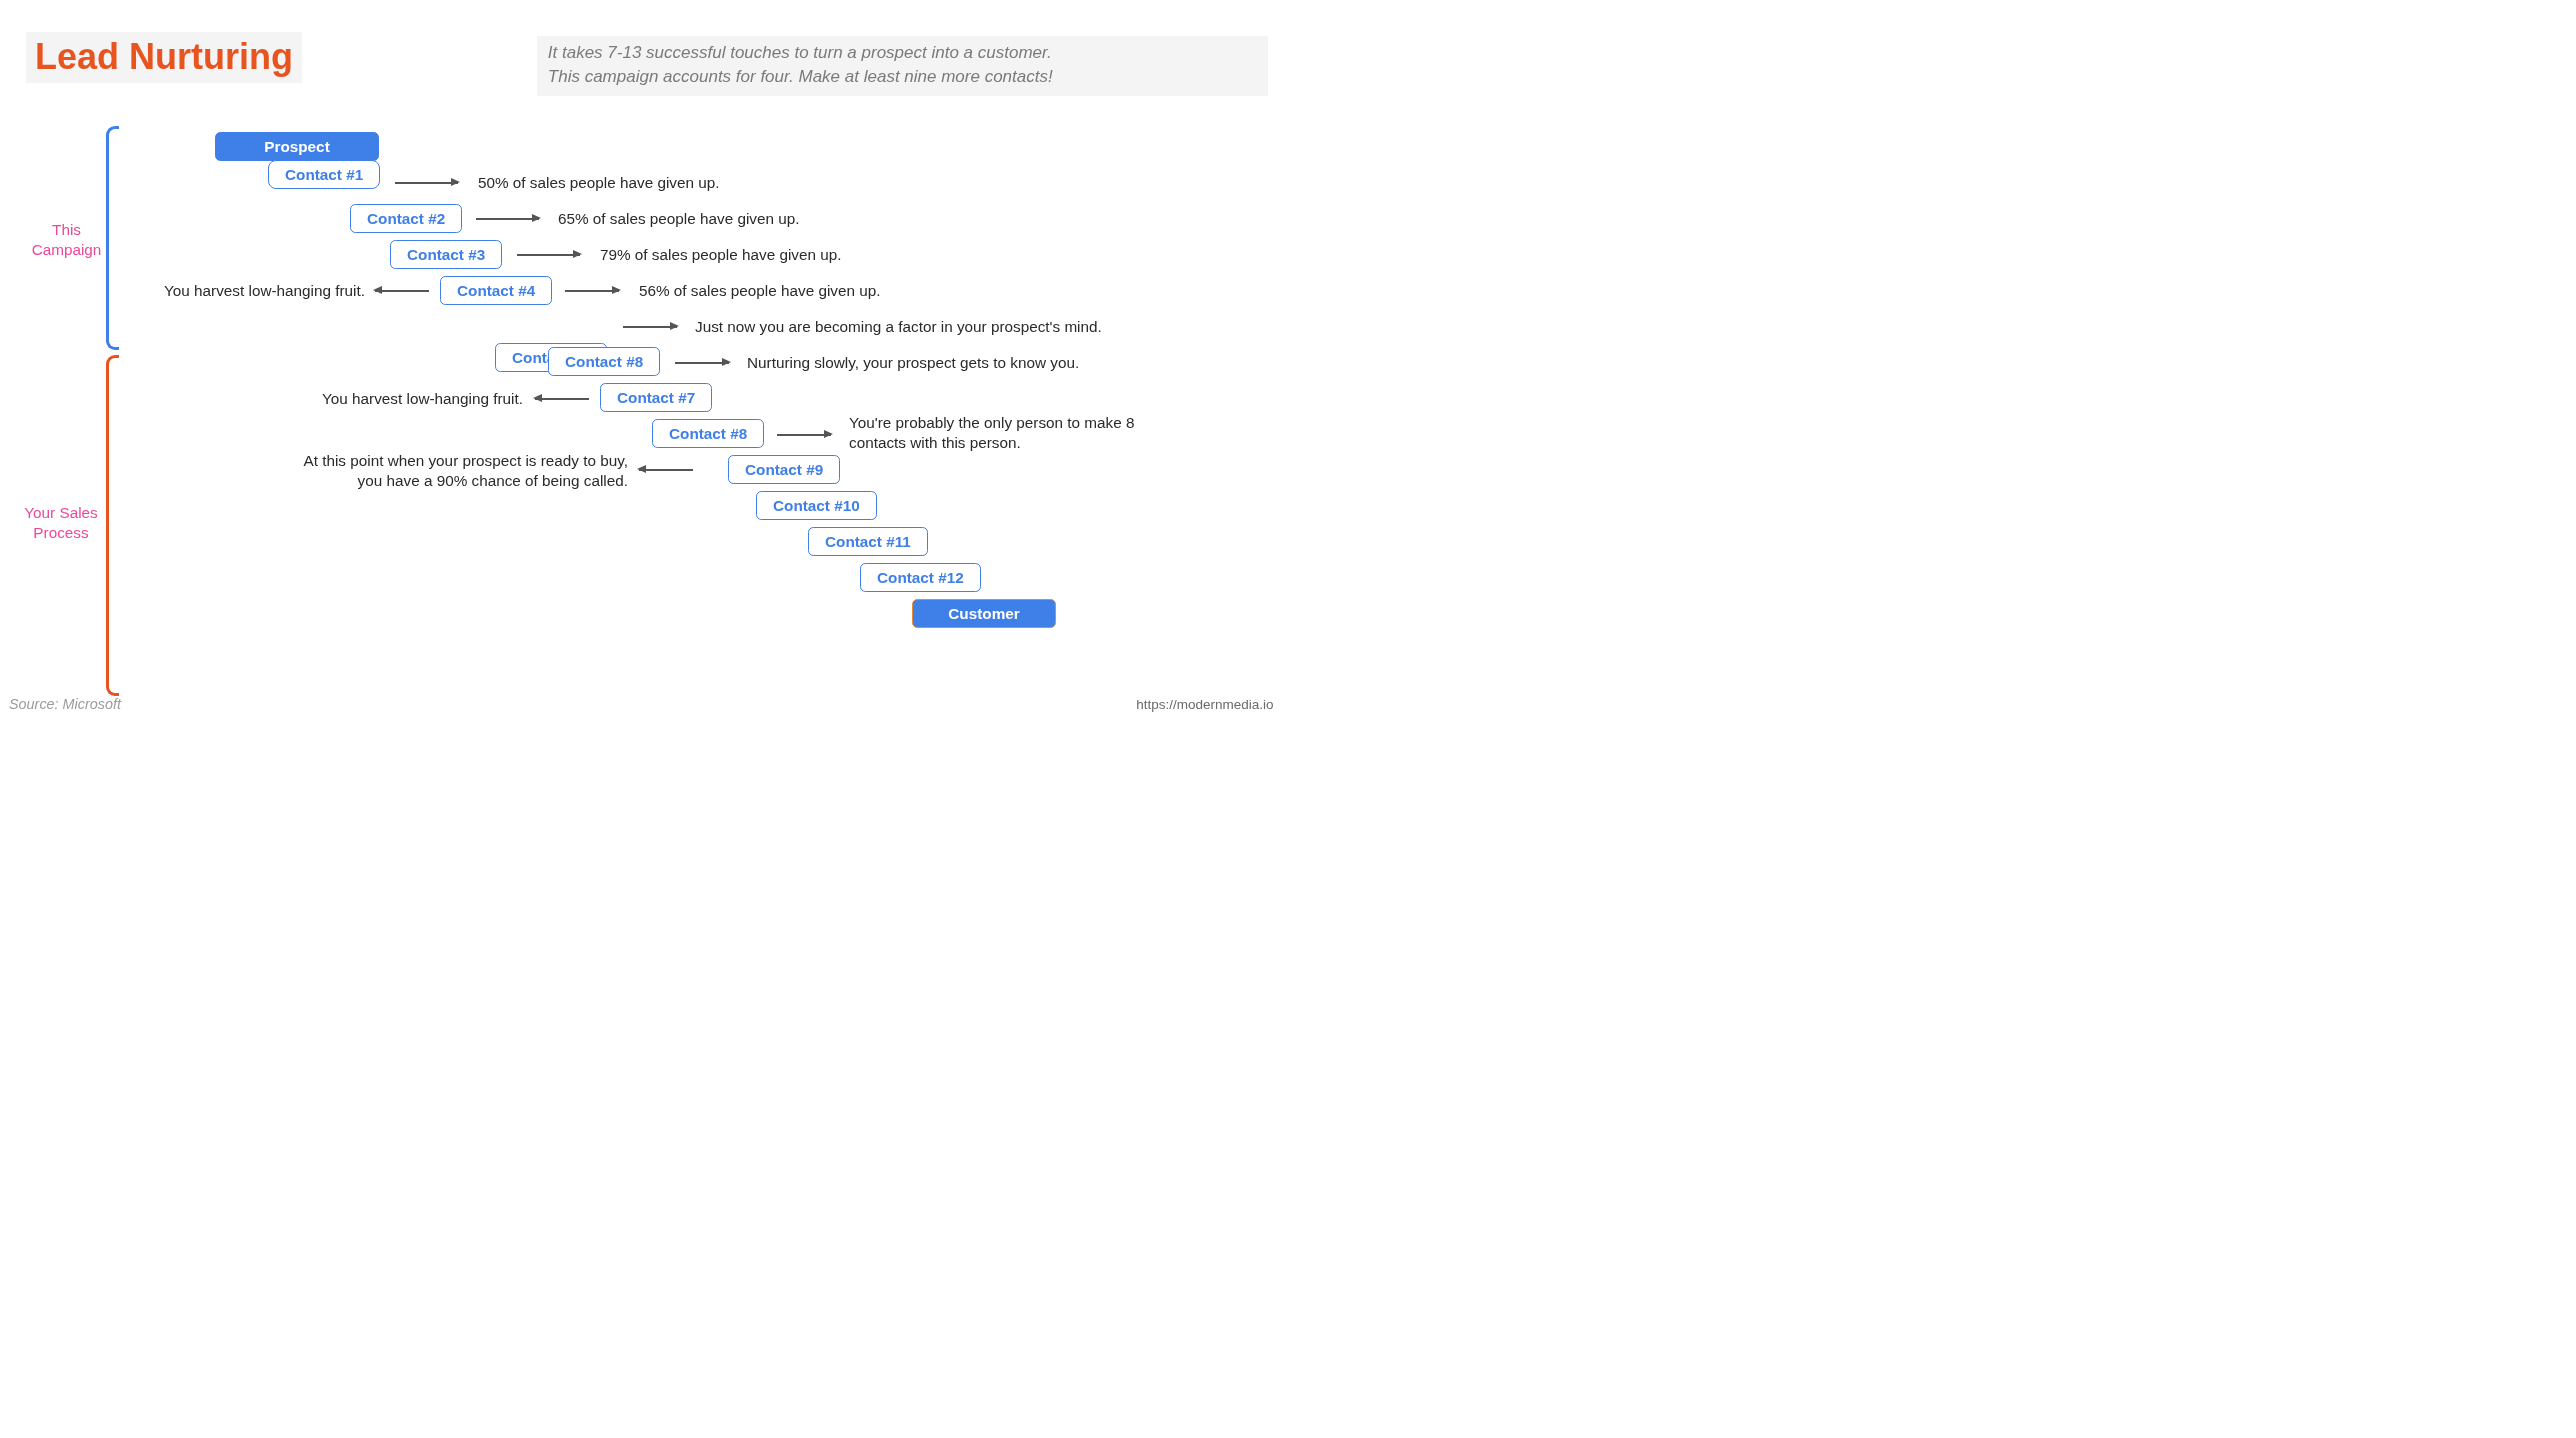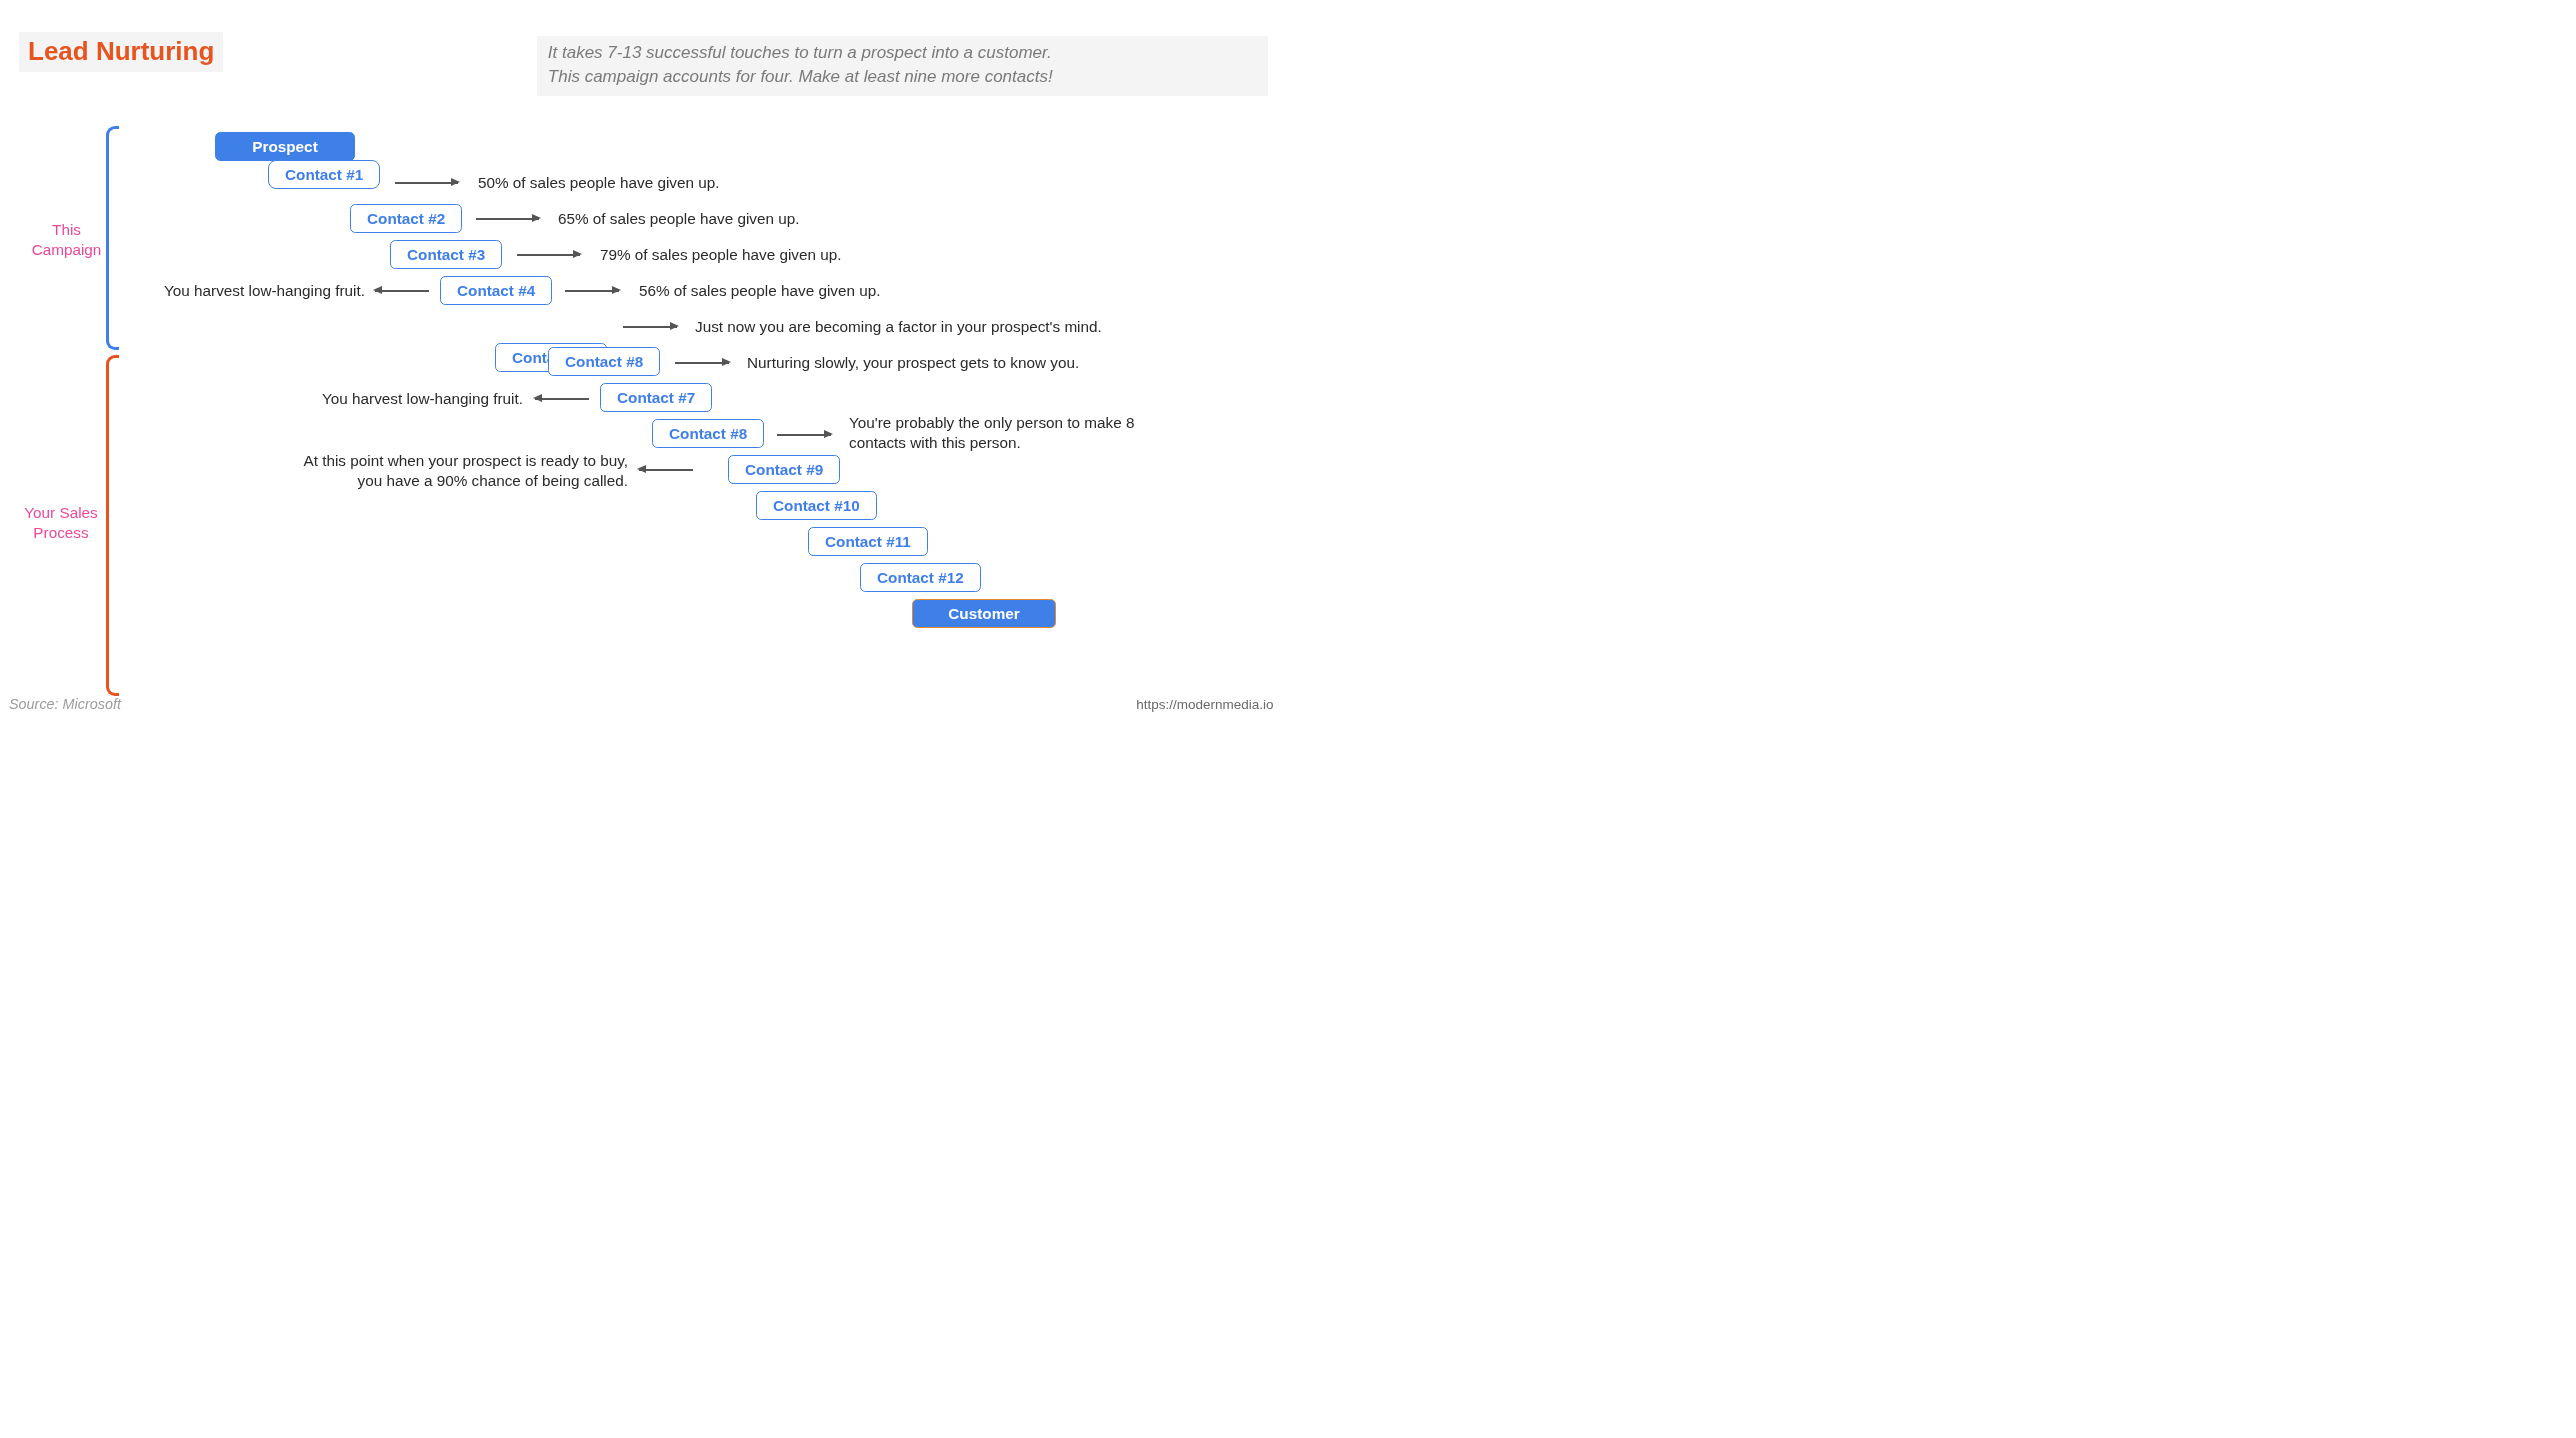--- a/index.html
+++ b/index.html
@@ -6,27 +6,27 @@
   body {
     font-family: -apple-system, BlinkMacSystemFont, "Segoe UI", Helvetica, Arial, sans-serif;
     background: #ffffff;
     width: 1288px;
     height: 719px;
     position: relative;
     color: #2a2a2a;
   }
   .title {
     position: absolute;
-    left: 19px;
+    left: 26px;
     top: 32px;
     background: #f4f4f4;
     padding: 3.6px 9px 5.4px 9px;
     font-family: "Arial Black", "Helvetica Neue", sans-serif;
     font-weight: 900;
-    font-size: 26px;
+    font-size: 36px;
     color: #e8541f;
     letter-spacing: 0px;
   }
   .subtitle {
     position: absolute;
     left: 537px;
     top: 36px;
     right: 20px;
     background: #f4f4f4;
     padding: 4.5px 9px 6.3px 10.8px;
@@ -142,21 +142,21 @@
   <span>This</span><br>
   <span>Campaign</span>
 </div>
 
 <div class="bracket orange" style="left:106px; top:355px; height:341px;"></div>
 <div class="bracket-label" style="left:18px; top:503px; width:86px;">
   <span>Your Sales</span><br>
   <span>Process</span>
 </div>
 
-<div class="step filled" style="left:215px; top:132px; width:140px;">Prospect</div>
+<div class="step filled" style="left:215px; top:132px; width:164px;">Prospect</div>
 <div class="step outline" style="left:268px; top:160px;border-radius:8px;">Contact #1</div>
 <div class="step outline" style="left:350px; top:204px;">Contact #2</div>
 <div class="step outline" style="left:390px; top:240px;">Contact #3</div>
 <div class="step outline" style="left:440px; top:276px;">Contact #4</div>
 <div class="step outline" style="left:495px; top:311px;margin-top:32px;">Contact #5</div>
 <div class="step outline" style="left:548px; top:347px;">Contact #8</div>
 <div class="step outline" style="left:600px; top:383px;">Contact #7</div>
 <div class="step outline" style="left:652px; top:419px;">Contact #8</div>
 <div class="step outline" style="left:728px; top:455px;">Contact #9</div>
 <div class="step outline" style="left:756px; top:491px;">Contact #10</div>

